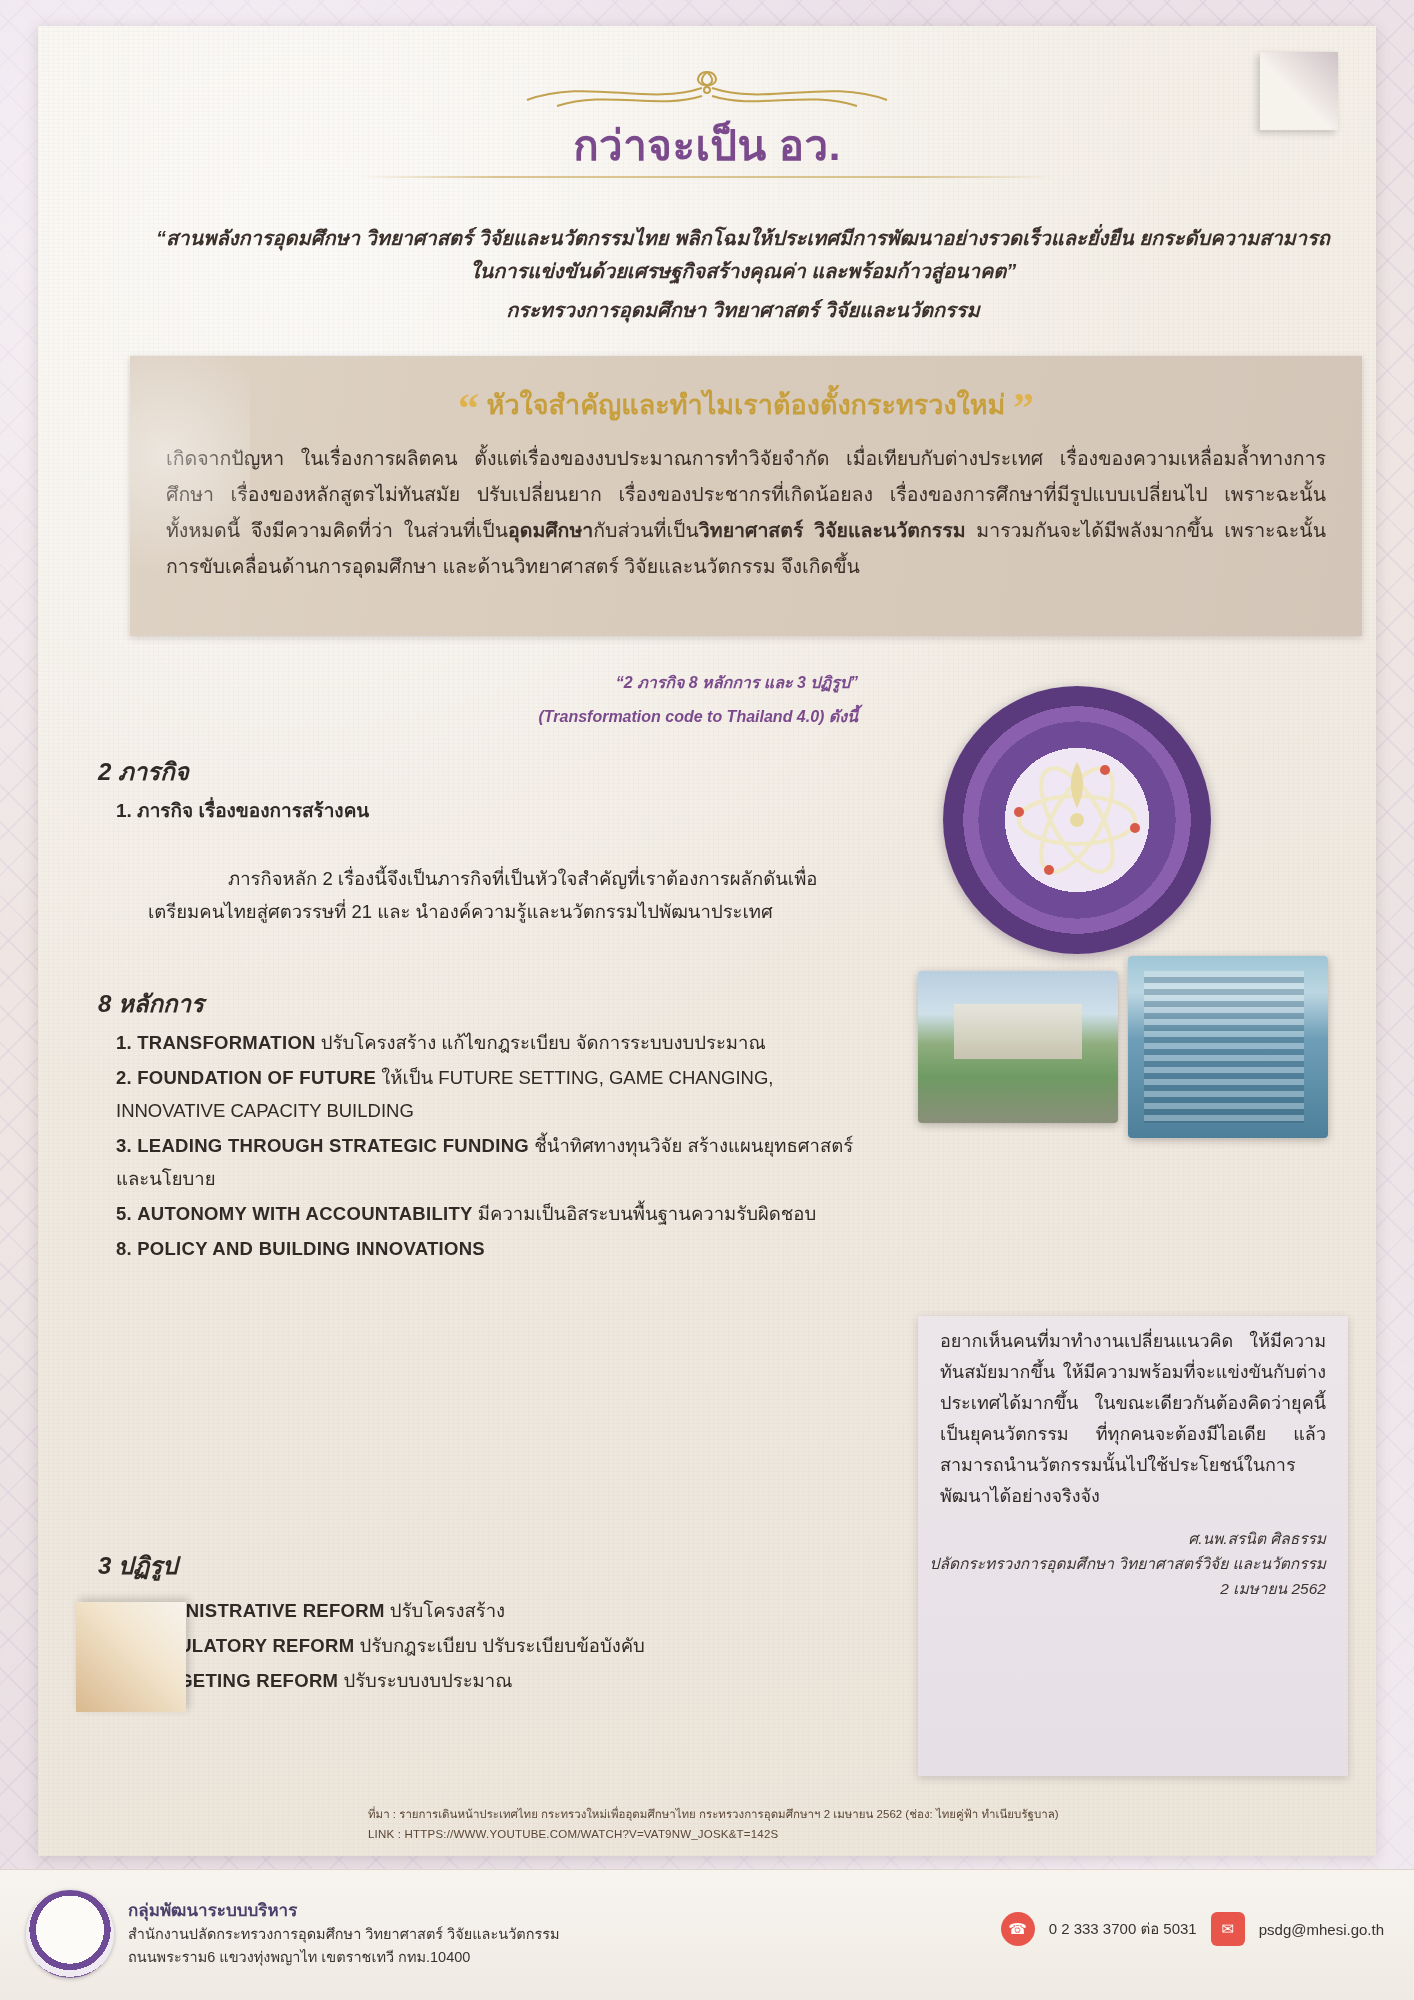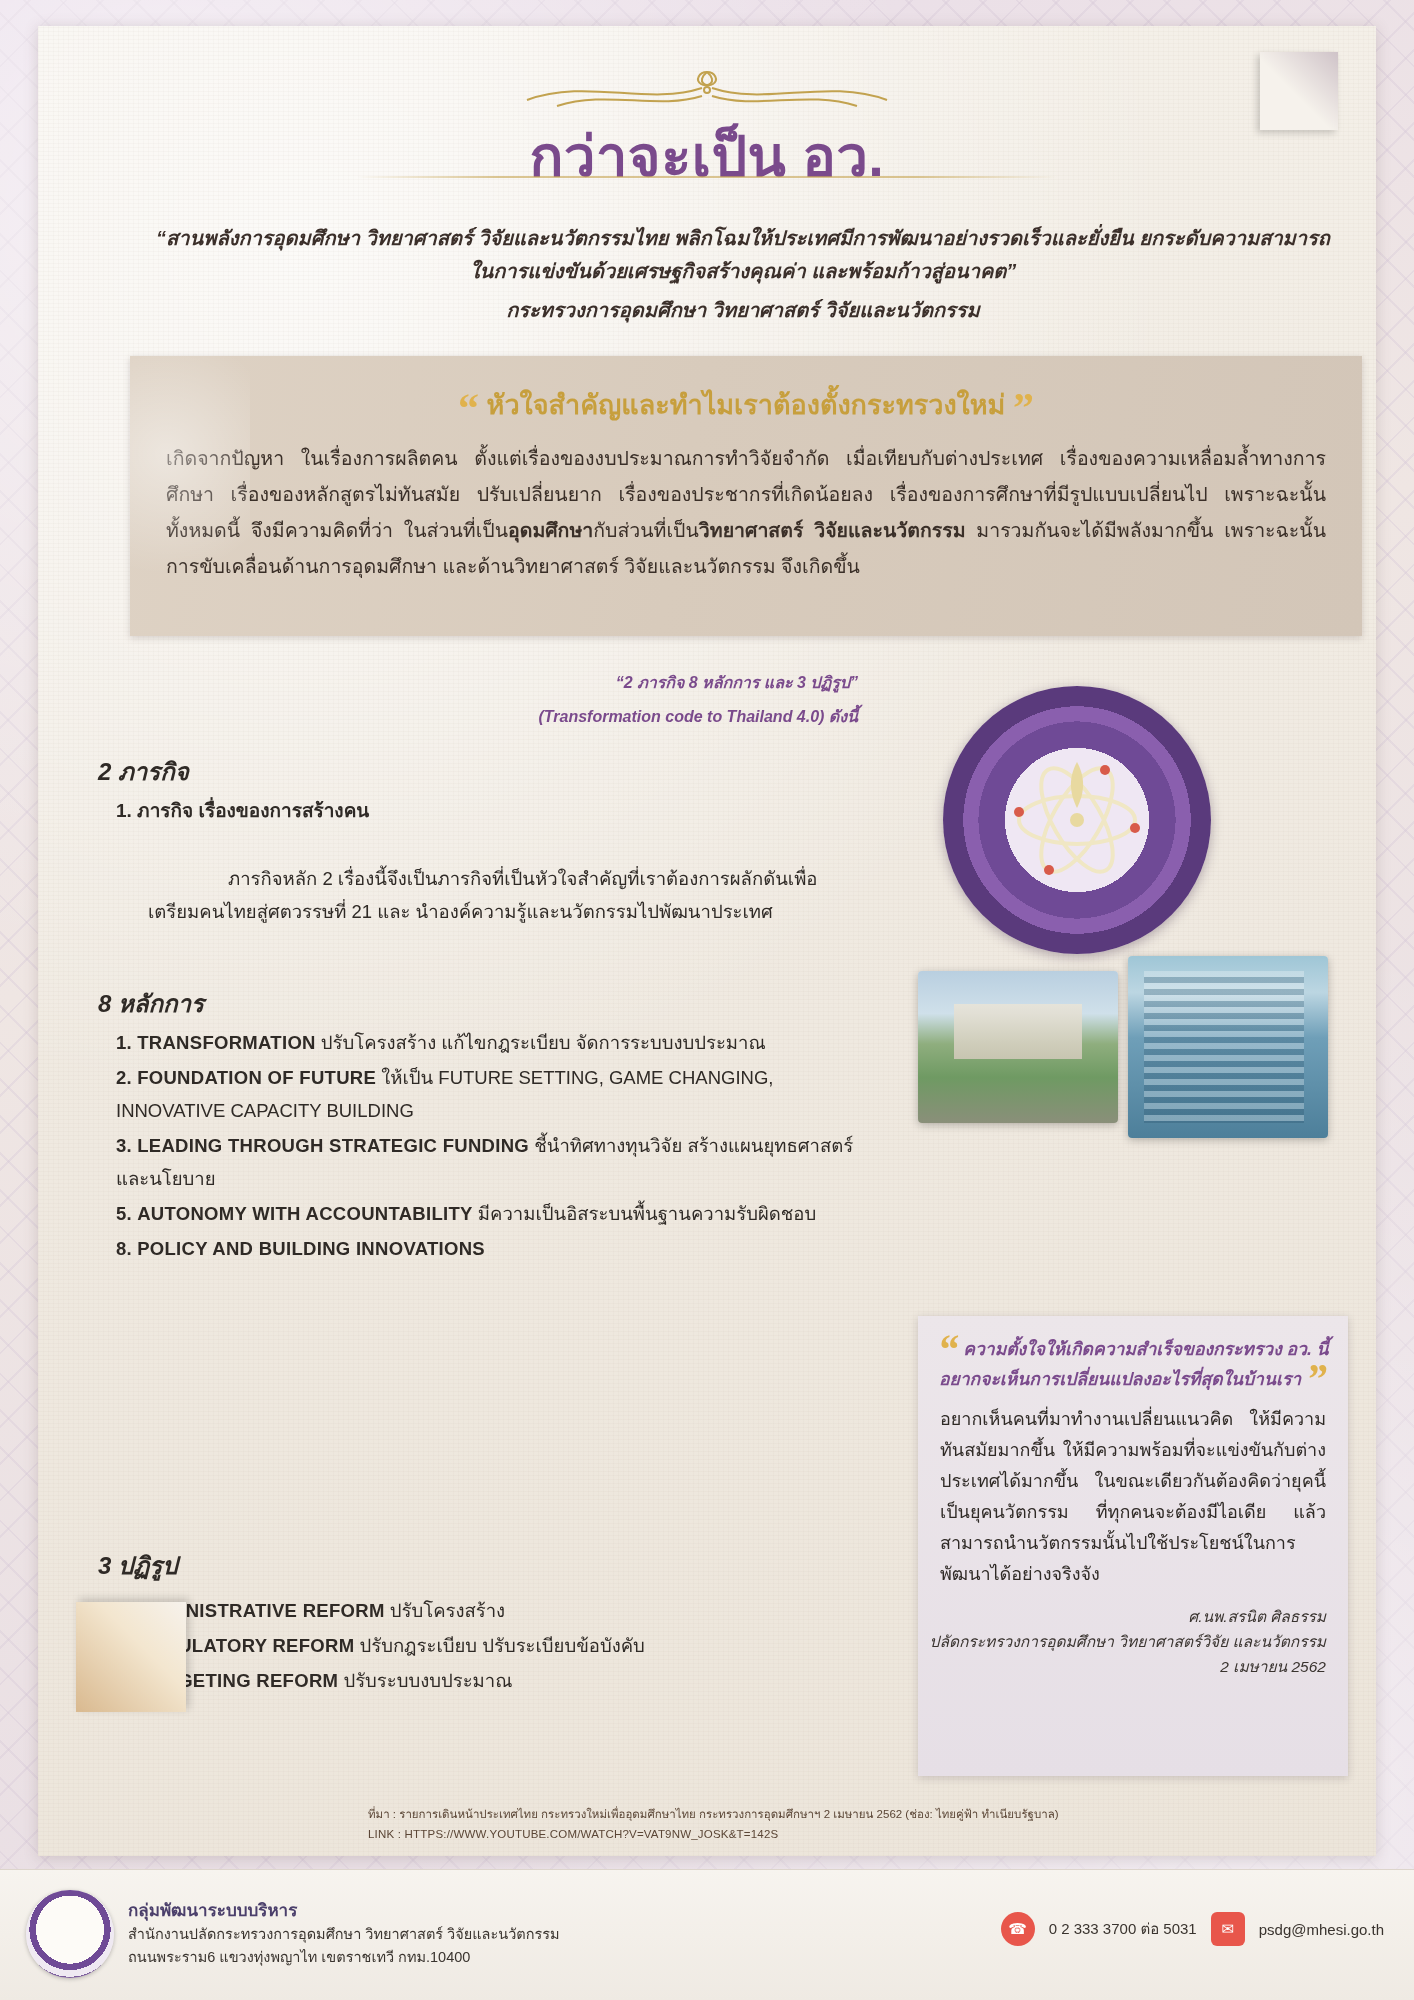--- a/index.html
+++ b/index.html
@@ -41,21 +41,21 @@
   .curl.bl{left:38px;bottom:144px;width:110px;height:110px;background:linear-gradient(45deg,#d9b98f 0%,#f3e6cf 60%,#f6f2ec 100%);box-shadow:3px -3px 8px rgba(0,0,0,.18);}
 
   
   .ornament{position:absolute;left:0;right:0;top:40px;text-align:center;color:#b9963f;}
   .ornament svg{display:inline-block;}
 
   
   .title{
     position:absolute;left:0;right:0;top:86px;text-align:center;
     font-family:"Liberation Sans", sans-serif;
-    font-size:56px;font-weight:bold;color:#7a4a8c;letter-spacing:.5px;
+    font-size:42px;font-weight:bold;color:#7a4a8c;letter-spacing:.5px;
   }
   .title-rule{position:absolute;top:150px;left:50%;transform:translateX(-50%);width:700px;height:2px;
     background:linear-gradient(90deg,transparent,#c9a95c 20%,#c9a95c 80%,transparent);opacity:.65;}
 
   
   .lead{
     position:absolute;left:110px;width:1190px;top:196px;text-align:center;
     color:#3b2f2a;font-size:20px;line-height:33px;font-style:italic;font-weight:bold;
   }
   .lead .ministry{display:block;margin-top:6px;font-weight:bold;font-style:italic;}
@@ -268,25 +268,20 @@
           <circle cx="52" cy="130" r="5"></circle>
             <circle cx="108" cy="30" r="5"></circle>
         </g>
       </svg>
     </div>
 
     <div class="photo photo1"></div>
     <div class="photo photo2"></div>
 
     <div class="testi">
-      <h3>
-        <span class="qmark">“</span>
-        <span>ความตั้งใจให้เกิดความสำเร็จของกระทรวง อว. นี้ อยากจะเห็นการเปลี่ยนแปลงอะไรที่สุดในบ้านเรา</span>
-        <span class="qmark">”</span>
-      </h3>
       <p>อยากเห็นคนที่มาทำงานเปลี่ยนแนวคิด ให้มีความทันสมัยมากขึ้น ให้มีความพร้อมที่จะแข่งขันกับต่างประเทศได้มากขึ้น ในขณะเดียวกันต้องคิดว่ายุคนี้เป็นยุคนวัตกรรม ที่ทุกคนจะต้องมีไอเดีย แล้วสามารถนำนวัตกรรมนั้นไปใช้ประโยชน์ในการพัฒนาได้อย่างจริงจัง</p>
       <div class="sig">
         <div>ศ.นพ.สรนิต ศิลธรรม</div>
         <div>ปลัดกระทรวงการอุดมศึกษา วิทยาศาสตร์วิจัย และนวัตกรรม</div>
         <div>2 เมษายน 2562</div>
       </div>
     </div>
 
     <div class="curl bl"></div>
 

